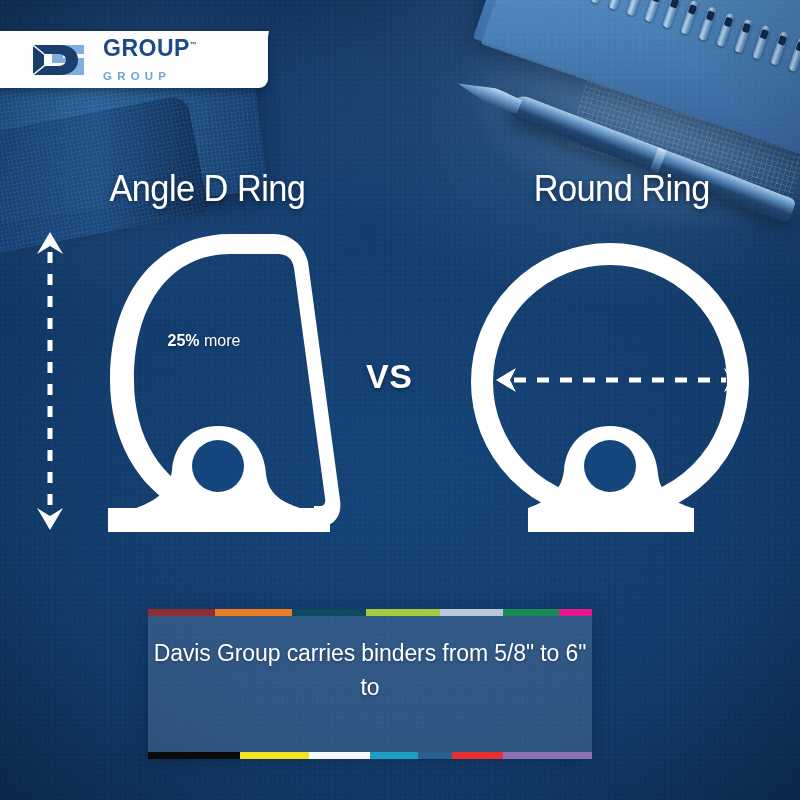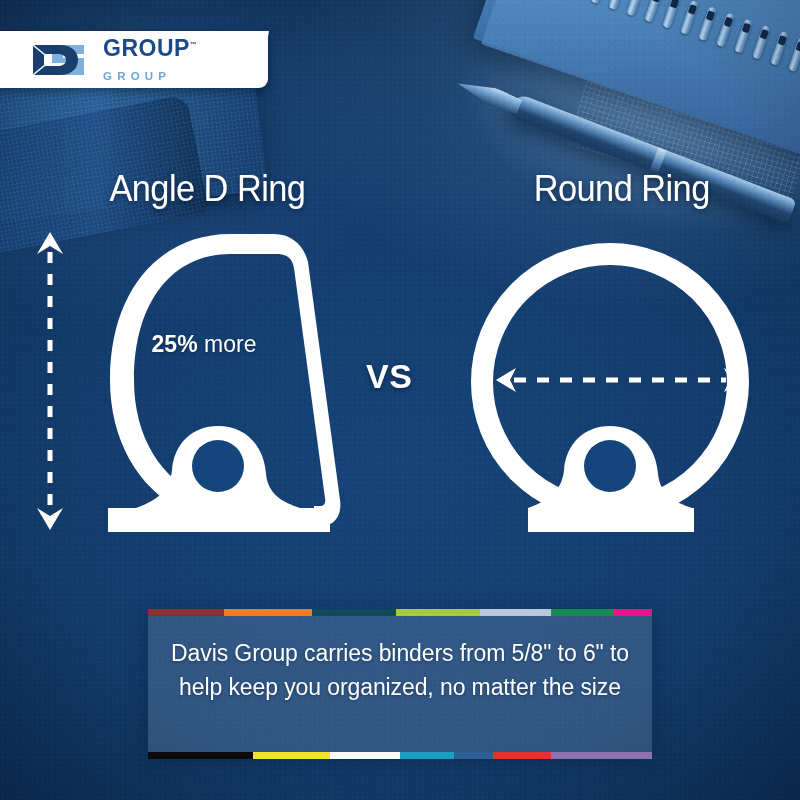--- a/index.html
+++ b/index.html
@@ -147,37 +147,37 @@
   
   .ring-wrap{position:absolute;z-index:6;}
   #dring{left:78px;top:232px;width:280px;height:300px;}
   #rring{left:470px;top:232px;width:280px;height:300px;}
 
   .ov-25{
     position:absolute;z-index:7;left:120px;top:333px;width:168px;
     text-align:center;color:#fff;line-height:1.04;
     text-shadow:0 1px 3px rgba(4,18,40,.45);
   }
-  .ov-25 .l1{font-size:23px;}
+  .ov-25 .l1{font-size:16px;}
   .ov-25 .l1 b{font-weight:bold;}
   .ov-25 .l1 span{font-weight:normal;}
   .ov-25 .l2{font-size:26px;font-weight:bold;letter-spacing:.3px;}
 
   .vs{
     position:absolute;z-index:7;left:366px;top:357px;
     color:#fff;font-weight:bold;font-size:34px;letter-spacing:.5px;
     text-shadow:0 2px 5px rgba(3,14,32,.5);
   }
 
   .vert-arrow{position:absolute;z-index:6;left:33px;top:230px;width:34px;height:302px;}
   .horz-arrow{position:absolute;z-index:7;left:494px;top:365px;width:252px;height:30px;}
 
   
   .banner{
-    position:absolute;z-index:6;left:148px;top:609px;width:504px;height:144px;
+    position:absolute;z-index:6;left:148px;top:609px;width:444px;height:144px;
     background:rgba(118,150,185,.30);
     box-shadow:0 6px 22px rgba(3,14,32,.33);
   }
   .banner-text{
     position:absolute;left:0;right:0;top:28px;
     text-align:center;color:#fff;
     font-size:23px;line-height:1.47;letter-spacing:-.1px;
     text-shadow:0 1px 3px rgba(4,16,36,.4);
   }
   .stripe{position:absolute;left:0;width:100%;display:flex;}
@@ -337,21 +337,20 @@
         <span style="background: rgb(142, 47, 51); width: 15%;"></span>
         <span style="background: rgb(237, 125, 38); width: 17.5%;"></span>
         <span style="background: rgb(15, 74, 92); width: 16.6667%;"></span>
         <span style="background: rgb(166, 201, 63); width: 16.6667%;"></span>
         <span style="background: rgb(185, 201, 220); width: 14.1667%;"></span>
         <span style="background: rgb(26, 138, 85); width: 12.5%;"></span>
         <span style="background: rgb(229, 22, 140); width: 7.5%;"></span>
       </div>
     <div class="banner-text">
       <div>Davis Group carries binders from 5/8" to 6" to</div>
-      <div>help keep you organized, no matter the size</div>
     </div>
     <div class="stripe bot" id="stripe-bot">
         <span style="background: rgb(11, 11, 11); width: 20.7692%;"></span>
         <span style="background: rgb(242, 227, 35); width: 15.3846%;"></span>
         <span style="background: rgb(247, 251, 255); width: 13.8462%;"></span>
         <span style="background: rgb(27, 158, 196); width: 10.7692%;"></span>
         <span style="background: rgb(44, 95, 146); width: 7.69231%;"></span>
         <span style="background: rgb(232, 49, 46); width: 11.5385%;"></span>
         <span style="background: rgb(142, 111, 176); width: 20%;"></span>
       </div>

